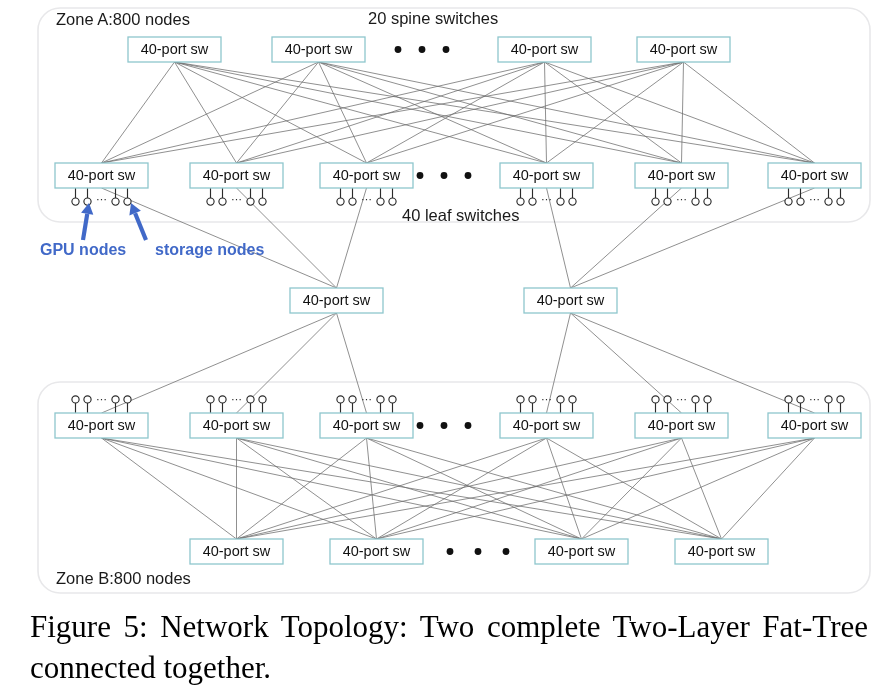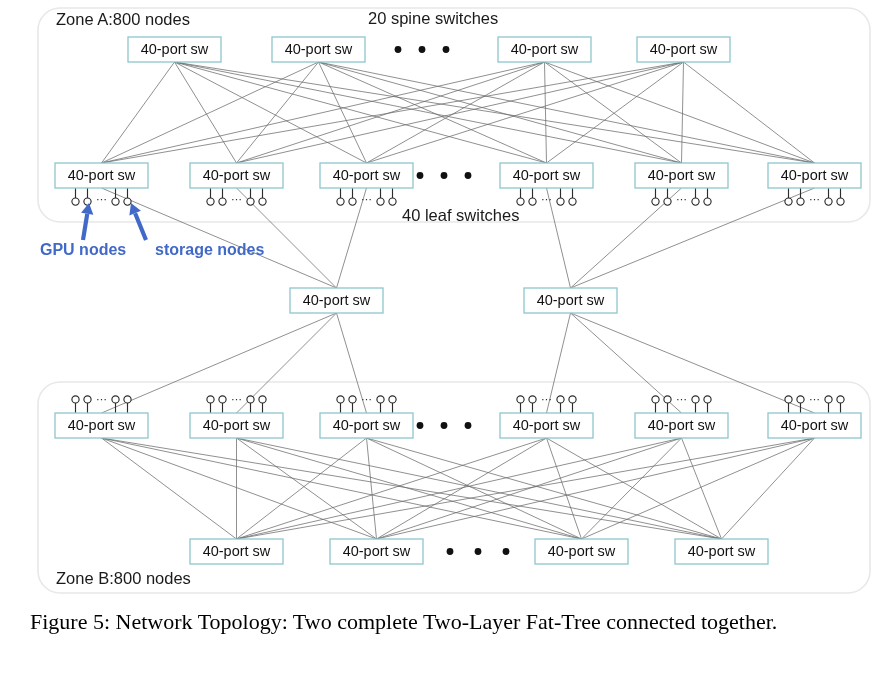--- a/index.html
+++ b/index.html
@@ -85,21 +85,21 @@
     font-size: 16px;
     font-weight: bold;
     fill: #4169c8;
   }
   #caption {
     position: absolute;
     left: 30px;
     top: 607px;
     width: 838px;
     font-family: "Liberation Serif", serif;
-    font-size: 22px;
+    font-size: 31px;
     line-height: 1.32;
     color: #000000;
     text-align: justify;
     text-align-last: left;
   }
 </style>
 </head>
 <body>
 
 <div id="figure-root">

